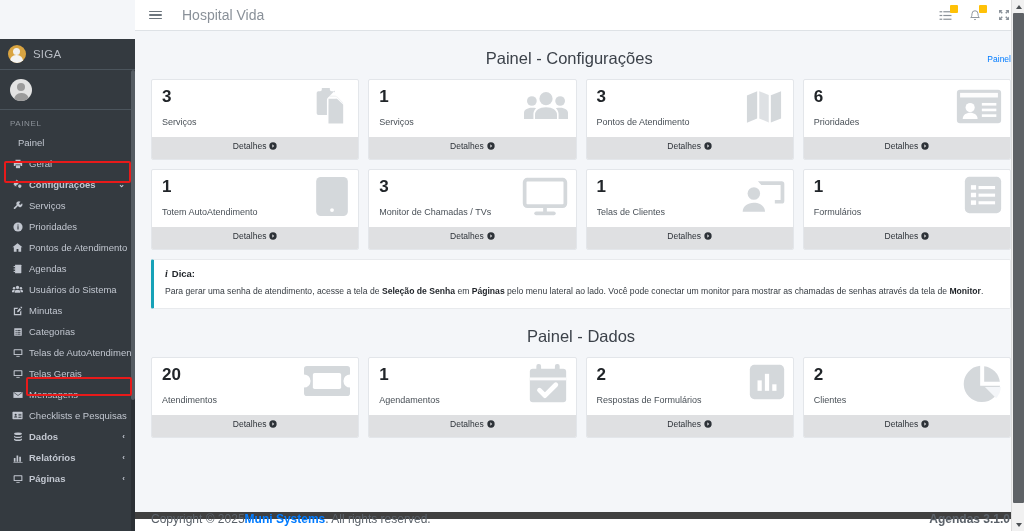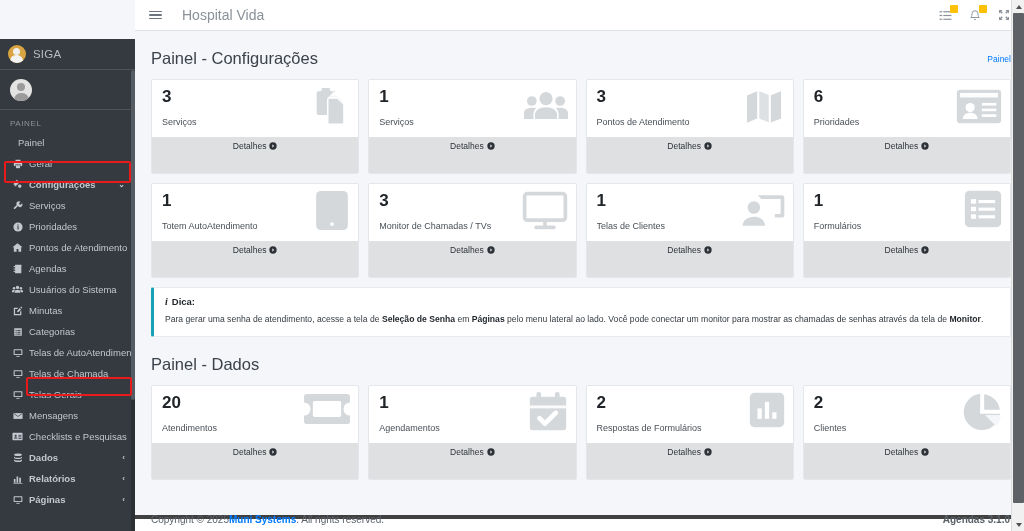--- a/index.html
+++ b/index.html
@@ -173,21 +173,21 @@
   .card-icon {
     position: absolute; right: 8px; top: 6px;
     color: #d2d6da; opacity: .95;
     display: flex; align-items: center; justify-content: center;
   }
   .card-footer {
     background: #dfe0e2;
     color: #2d3238;
     font-size: 8.5px;
     text-align: center;
-    padding: 4px 0 22px 0;
+    padding: 4px 0 8px 0;
     display: flex; align-items: center; justify-content: center; gap: 3px;
     cursor: pointer;
   }
   .card-footer .arrow-circle {
     width: 8px; height: 8px; display: inline-flex;
   }
 
   .alert {
     margin: 3px 13px 0 16px;
     background: #fff;
@@ -205,24 +205,24 @@
   .alert-title .i-glyph {
     font-family: "Liberation Serif", serif; font-style: italic;
     font-weight: bold; font-size: 10px;
   }
   .alert-text { font-size: 8.6px; color: #343a40; line-height: 1.35; }
   .alert-text b { font-weight: bold; color: #1f2328; }
 
   .footer {
     position: absolute; left: 0; right: 0; bottom: 0;
     height: 14px; background: #fff;
-    border-top: 4px solid #404040;
+    border-top: 7px solid #404040;
     display: flex; align-items: center;
     padding: 0 14px 12px 16px;
-    font-size: 10px; color: #5a6169;
+    font-size: 12px; color: #5a6169;
   }
   .footer a { color: #007bff; text-decoration: none; font-weight: bold; }
   .footer .ver { margin-left: auto; font-weight: bold; color: #5a6169; }
 
   
   .page-scroll {
     position: absolute; right: 0; top: 0; width: 13px; height: 531px;
     background: #f1f1f1; border-left: 1px solid #dcdcdc; z-index: 20;
   }
   .page-scroll .btn-up, .page-scroll .btn-dn {
@@ -233,21 +233,21 @@
   .page-scroll .btn-dn { bottom: 0; }
   .page-scroll .ps-thumb {
     position: absolute; left: 1px; top: 13px; width: 11px; height: 490px;
     background: #5e6266; border-radius: 1px;
   }
   .tri { width: 0; height: 0; }
   .tri-up { border-left: 3px solid transparent; border-right: 3px solid transparent; border-bottom: 4px solid #4d5154; }
   .tri-dn { border-left: 3px solid transparent; border-right: 3px solid transparent; border-top: 4px solid #4d5154; }
   .page-link { font-size: 8.5px; color: #007bff; cursor: pointer; }
   .title-row { display: flex; align-items: flex-end; padding-right: 13px; }
-  .title-row .section-title { flex: 1; }
+  .title-row .section-title { flex: 1; text-align: center; }
   .title-row .page-link { padding-bottom: 15px; }
 </style>
 </head>
 <body>
 
 <div class="app">
 
   <aside class="sidebar">
     <div class="brand">
       <div class="brand-logo"></div>
@@ -370,30 +370,20 @@
       <span class="ico">
         <svg width="10" height="10" viewBox="0 0 24 24" fill="currentColor">
             <rect x="1.5" y="3" width="21" height="14" rx="1.5"></rect>
             <rect x="4" y="5.4" width="16" height="9.2" fill="#343a40"></rect>
             <rect x="8" y="19" width="8" height="2"></rect>
           </svg>
       </span>
       <span>Telas de AutoAtendimento</span>
     </div>
 
-    <div class="nav-item">
-      <span class="ico">
-        <svg width="10" height="10" viewBox="0 0 24 24" fill="currentColor">
-            <rect x="1.5" y="3" width="21" height="14" rx="1.5"></rect>
-            <rect x="4" y="5.4" width="16" height="9.2" fill="#343a40"></rect>
-            <rect x="8" y="19" width="8" height="2"></rect>
-          </svg>
-      </span>
-      <span>Telas de Chamada</span>
-    </div>
 
     <div class="nav-item">
       <span class="ico">
         <svg width="10" height="10" viewBox="0 0 24 24" fill="currentColor">
             <rect x="1.5" y="3" width="21" height="14" rx="1.5"></rect>
             <rect x="4" y="5.4" width="16" height="9.2" fill="#343a40"></rect>
             <rect x="8" y="19" width="8" height="2"></rect>
           </svg>
       </span>
       <span>Telas Gerais</span>

